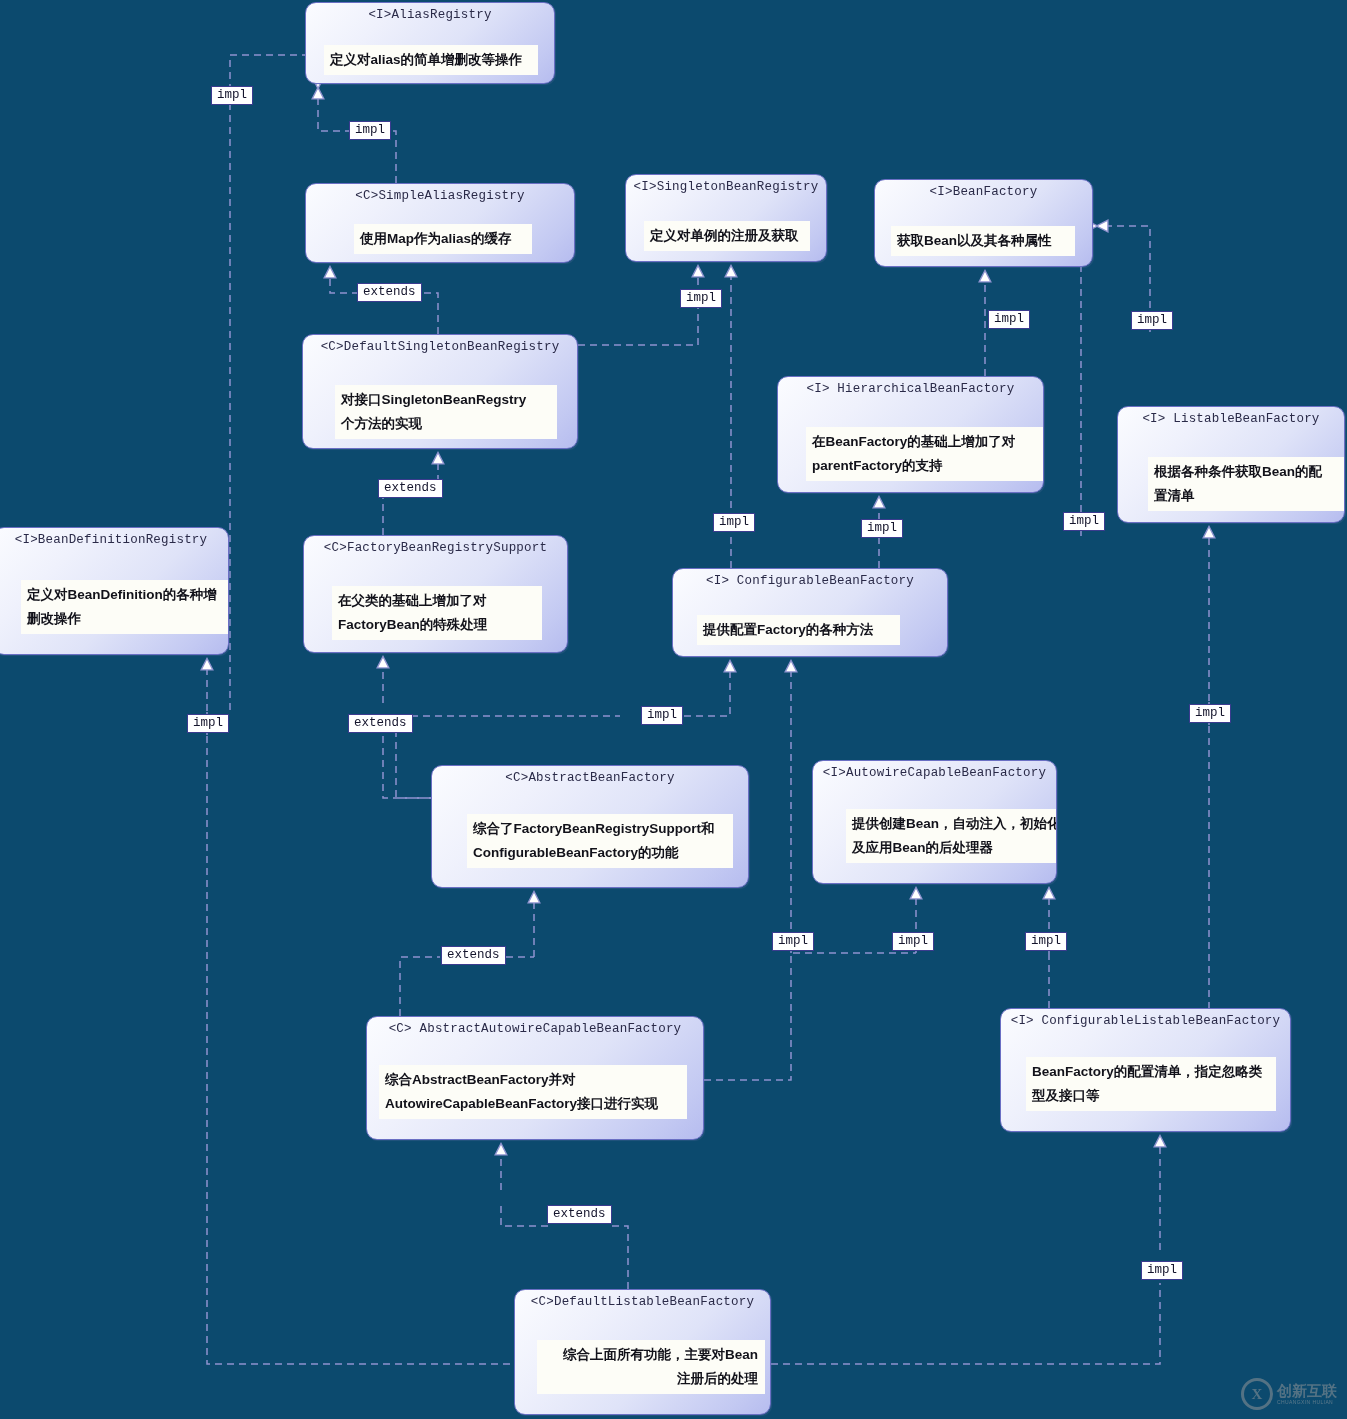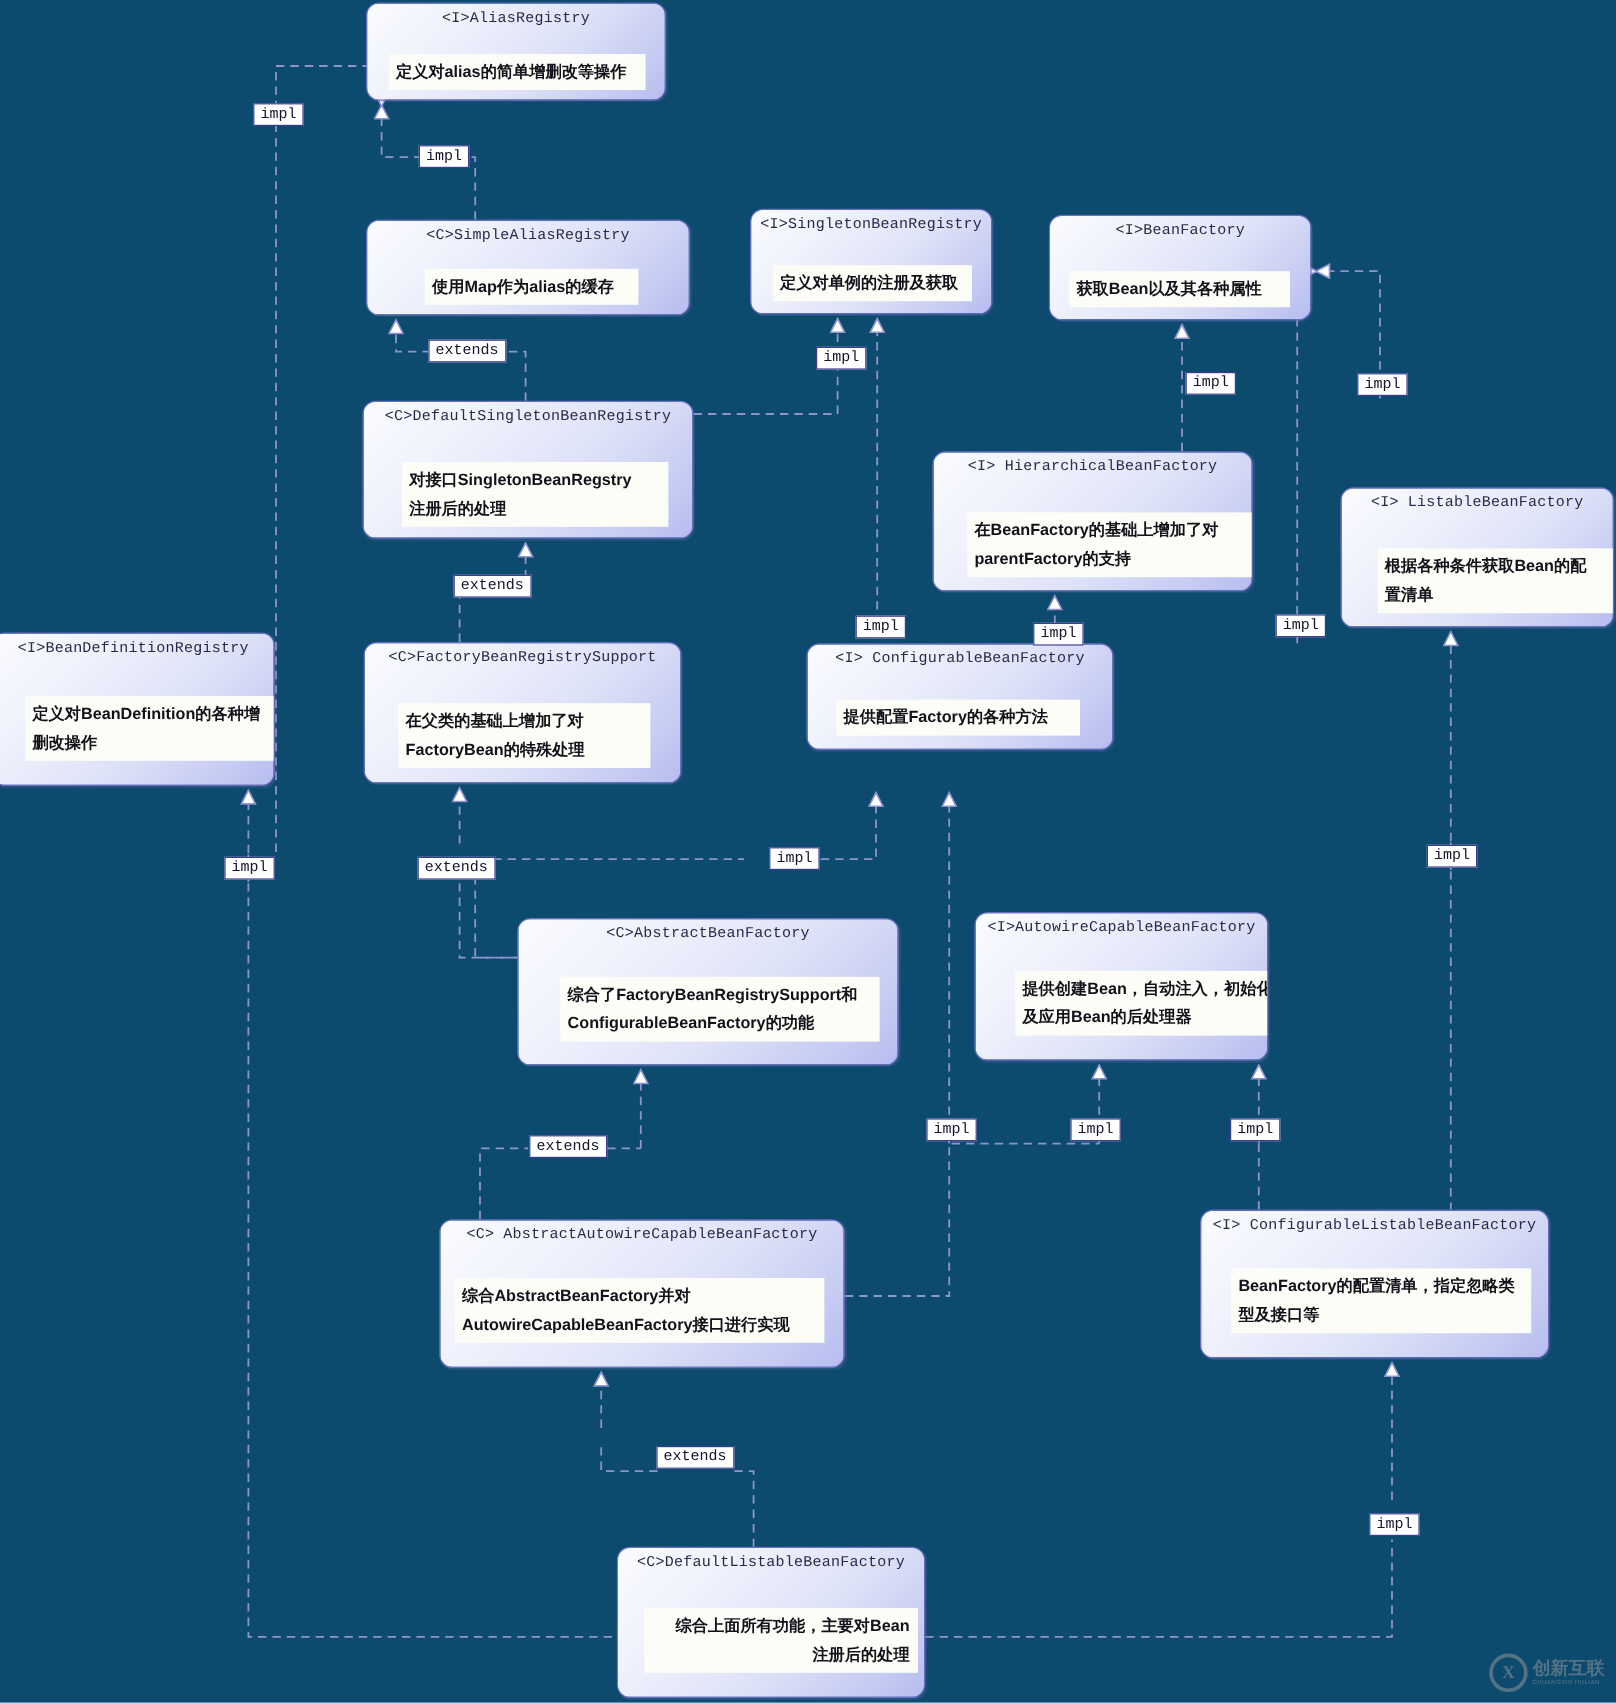--- a/index.html
+++ b/index.html
@@ -190,21 +190,21 @@
         <div class="node-title">&lt;I&gt;SingletonBeanRegistry</div>
         <div class="node-desc" style="left: 18px; top: 46px; width: 166px;">定义对单例的注册及获取</div>
       </div>
       <div class="node" style="left: 874px; top: 179px; width: 219px; height: 88px;">
         <div class="node-title">&lt;I&gt;BeanFactory</div>
         <div class="node-desc" style="left: 16px; top: 46px; width: 184px;">获取Bean以及其各种属性</div>
       </div>
       <div class="node" style="left: 302px; top: 334px; width: 276px; height: 115px;">
         <div class="node-title">&lt;C&gt;DefaultSingletonBeanRegistry</div>
         <div class="node-desc" style="left: 32px; top: 50px; width: 222px;">对接口SingletonBeanRegstry
-注册后的处理</div>
+个方法的实现</div>
       </div>
       <div class="node" style="left: 777px; top: 376px; width: 267px; height: 117px;">
         <div class="node-title">&lt;I&gt; HierarchicalBeanFactory</div>
         <div class="node-desc" style="left: 28px; top: 50px; width: 240px;">在BeanFactory的基础上增加了对
 parentFactory的支持</div>
       </div>
       <div class="node" style="left: 1117px; top: 406px; width: 228px; height: 117px;">
         <div class="node-title">&lt;I&gt; ListableBeanFactory</div>
         <div class="node-desc" style="left: 30px; top: 50px; width: 200px;">根据各种条件获取Bean的配
 置清单</div>
@@ -212,21 +212,21 @@
       <div class="node" style="left: -7px; top: 527px; width: 236px; height: 128px;">
         <div class="node-title">&lt;I&gt;BeanDefinitionRegistry</div>
         <div class="node-desc" style="left: 27px; top: 52px; width: 214px;">定义对BeanDefinition的各种增
 删改操作</div>
       </div>
       <div class="node" style="left: 303px; top: 535px; width: 265px; height: 118px;">
         <div class="node-title">&lt;C&gt;FactoryBeanRegistrySupport</div>
         <div class="node-desc" style="left: 28px; top: 50px; width: 210px;">在父类的基础上增加了对
 FactoryBean的特殊处理</div>
       </div>
-      <div class="node" style="left: 672px; top: 536px; width: 256px; height: 89px;">
+      <div class="node" style="left: 672px; top: 568px; width: 276px; height: 89px;">
         <div class="node-title">&lt;I&gt; ConfigurableBeanFactory</div>
         <div class="node-desc" style="left: 24px; top: 46px; width: 203px;">提供配置Factory的各种方法</div>
       </div>
       <div class="node" style="left: 431px; top: 765px; width: 318px; height: 123px;">
         <div class="node-title">&lt;C&gt;AbstractBeanFactory</div>
         <div class="node-desc" style="left: 35px; top: 48px; width: 266px;">综合了FactoryBeanRegistrySupport和
 ConfigurableBeanFactory的功能</div>
       </div>
       <div class="node" style="left: 812px; top: 760px; width: 245px; height: 124px;">
         <div class="node-title">&lt;I&gt;AutowireCapableBeanFactory</div>

